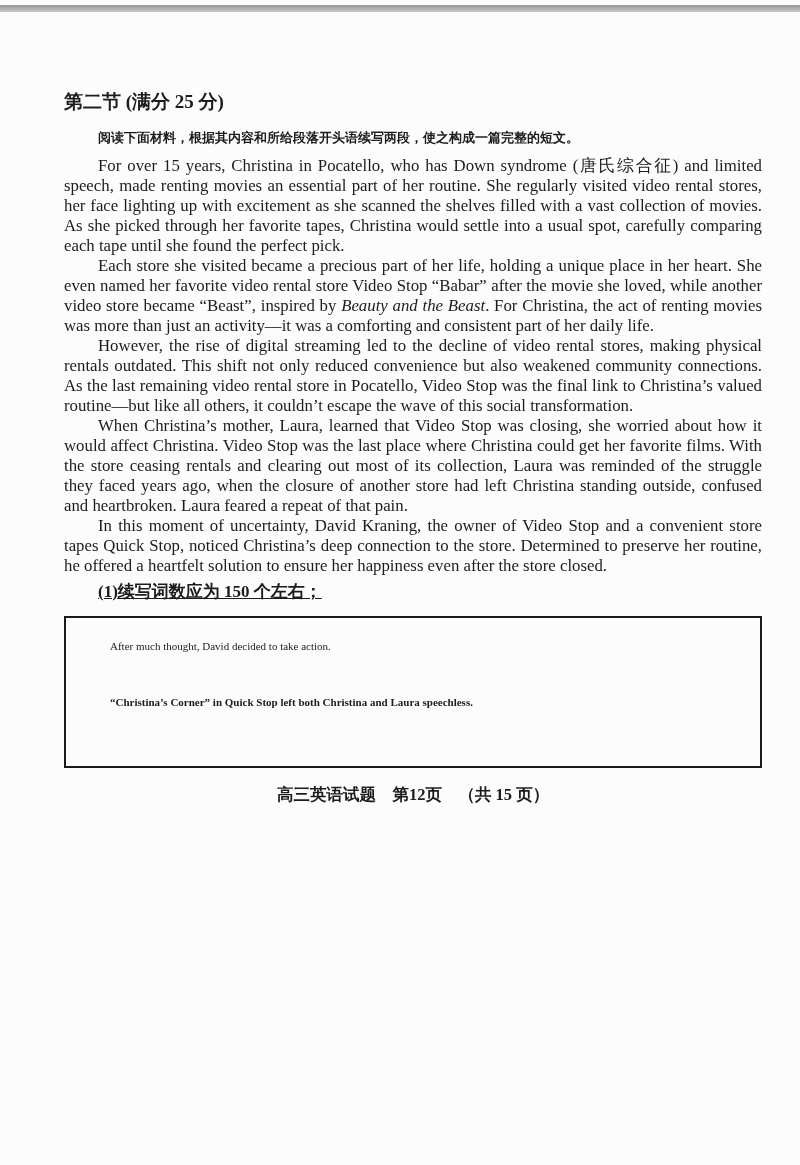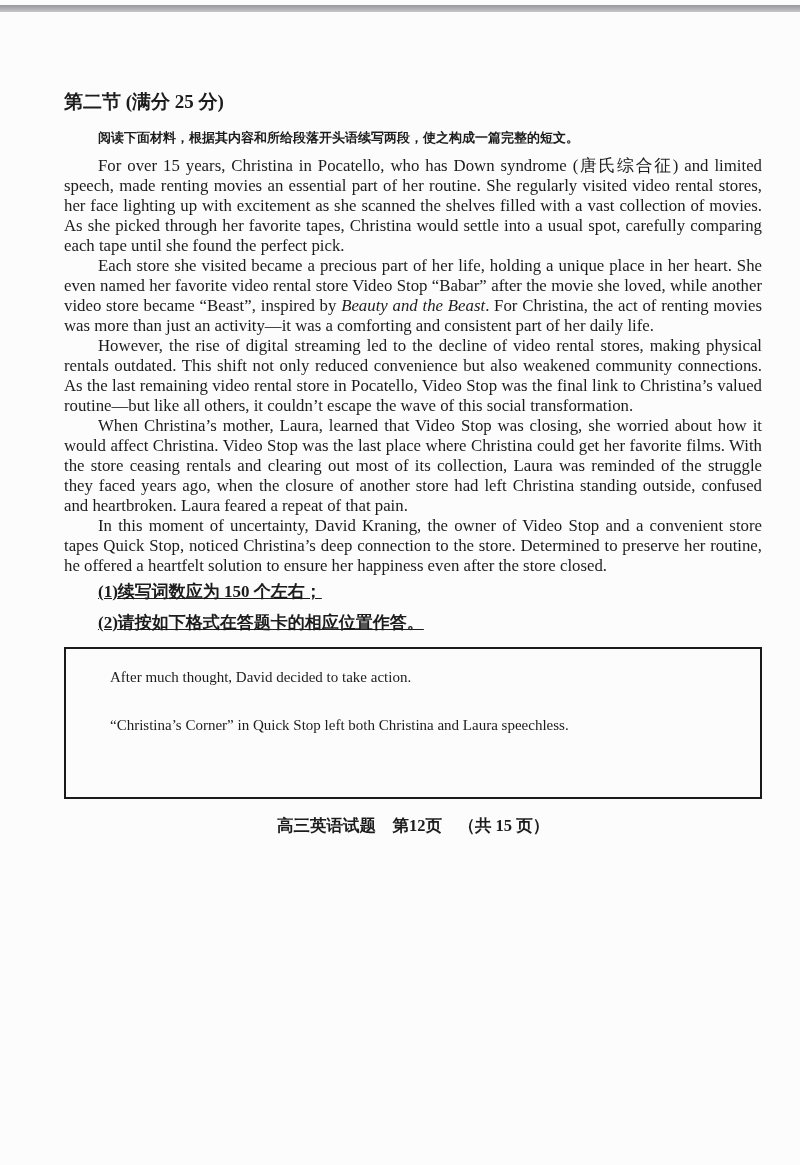--- a/index.html
+++ b/index.html
@@ -67,27 +67,28 @@
     text-decoration: underline;
   }
   .answer-box {
     margin-top: 9px;
     border: 2px solid #1a1a1a;
     height: 134px;
     padding: 14px 18px 0 14px;
     box-sizing: content-box;
   }
   .answer-box p {
-    font-size: 15px;
+    font-size: 11px;
     line-height: 28px;
     margin: 0;
     text-indent: 30px;
   }
   .answer-box p + p {
-    margin-top: 20px;
+    margin-top: 28px;
+    font-weight: bold;
   }
   .footer {
     margin-top: 16px;
     text-align: center;
     font-size: 16.5px;
     font-weight: bold;
     line-height: 22px;
   }
 </style>
 </head>
@@ -105,21 +106,20 @@
 
   <p class="para"><span>Each store she visited became a precious part of her life, holding a unique place in her heart. She even named her favorite video rental store Video Stop “Babar” after the movie she loved, while another video store became “Beast”, inspired by </span><i>Beauty and the Beast</i><span>. For Christina, the act of renting movies was more than just an activity—it was a comforting and consistent part of her daily life.</span></p>
 
   <p class="para">However, the rise of digital streaming led to the decline of video rental stores, making physical rentals outdated. This shift not only reduced convenience but also weakened community connections. As the last remaining video rental store in Pocatello, Video Stop was the final link to Christina’s valued routine—but like all others, it couldn’t escape the wave of this social transformation.</p>
 
   <p class="para">When Christina’s mother, Laura, learned that Video Stop was closing, she worried about how it would affect Christina. Video Stop was the last place where Christina could get her favorite films. With the store ceasing rentals and clearing out most of its collection, Laura was reminded of the struggle they faced years ago, when the closure of another store had left Christina standing outside, confused and heartbroken. Laura feared a repeat of that pain.</p>
 
   <p class="para">In this moment of uncertainty, David Kraning, the owner of Video Stop and a convenient store tapes Quick Stop, noticed Christina’s deep connection to the store. Determined to preserve her routine, he offered a heartfelt solution to ensure her happiness even after the store closed.</p>
 
   <p class="note-item cn">(1)续写词数应为 150 个左右；</p>
-  <p class="note-item cn">(2)请按如下格式在答题卡的相应位置作答。</p>
 
   <div class="answer-box">
     <p>After much thought, David decided to take action.</p>
     <p>“Christina’s Corner” in Quick Stop left both Christina and Laura speechless.</p>
   </div>
 
   <div class="footer">高三英语试题　第12页　（共 15 页）</div>
 
 </div>
 

